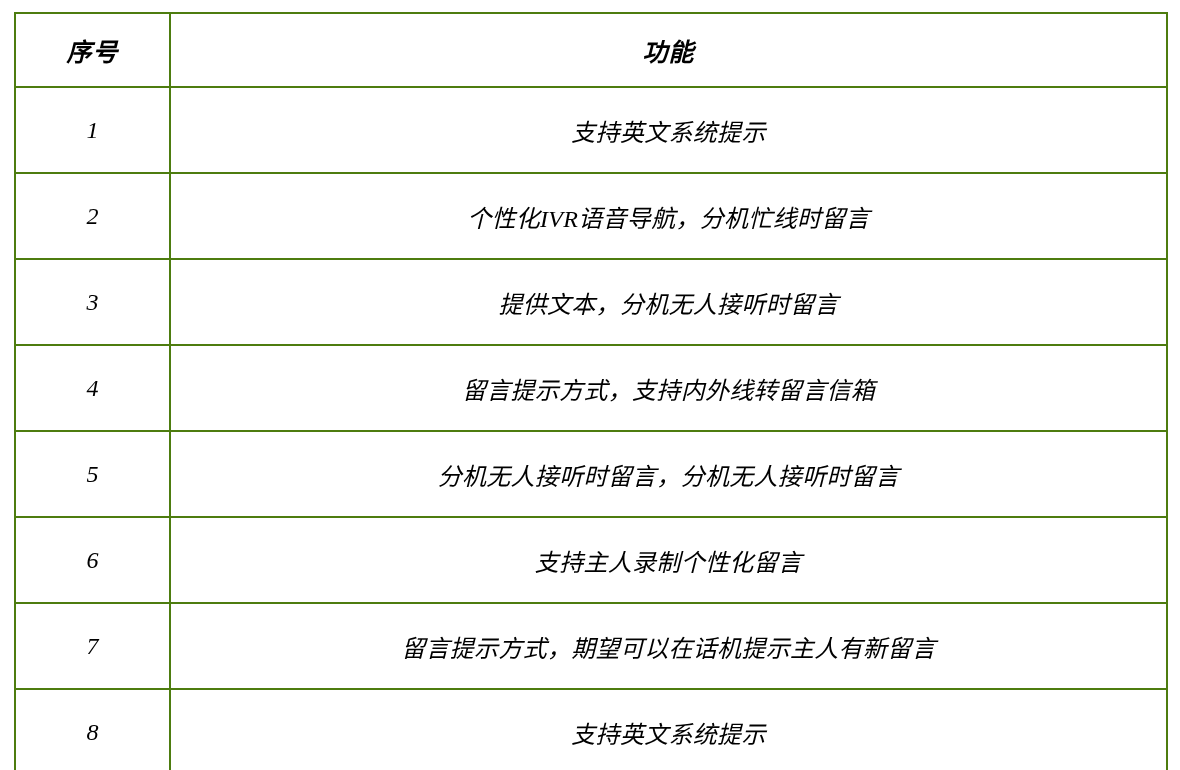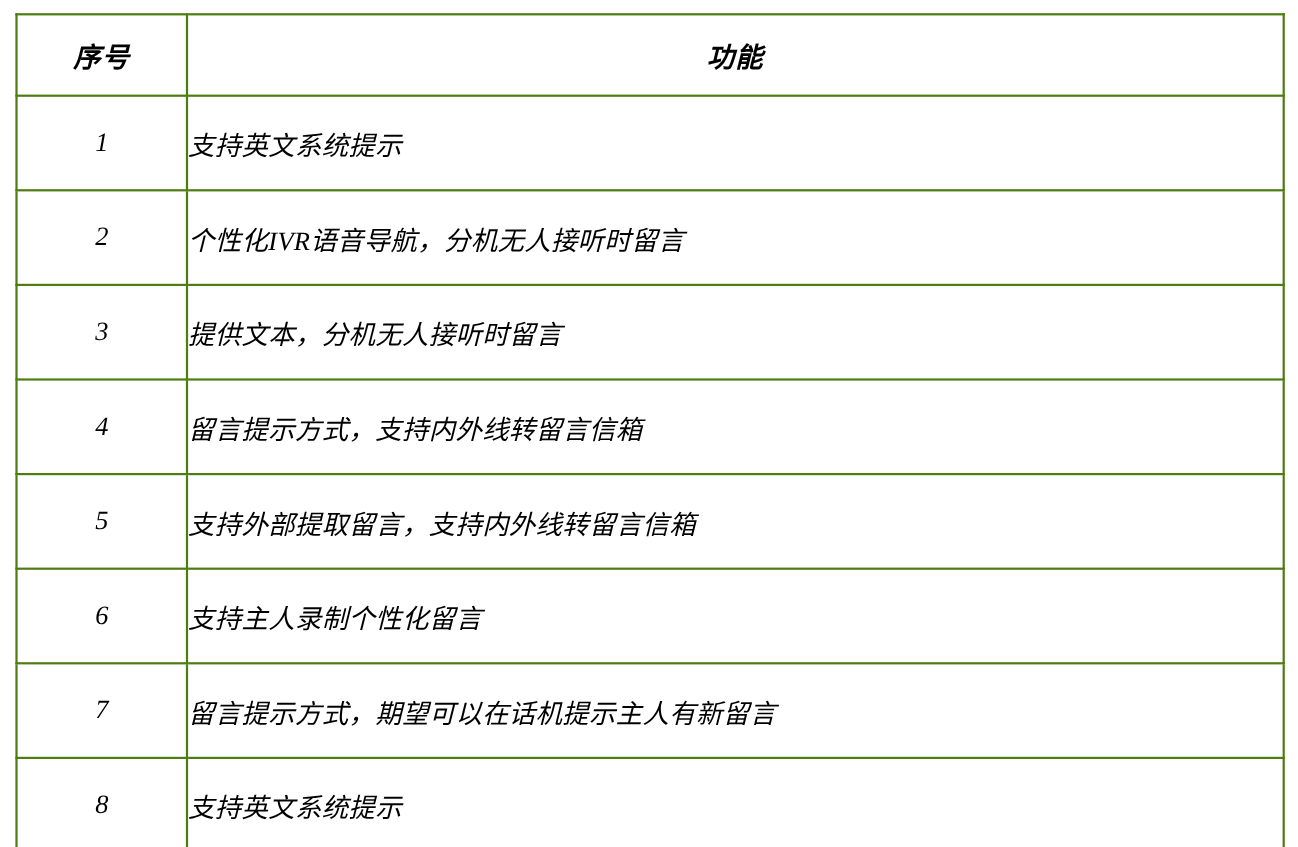--- a/index.html
+++ b/index.html
@@ -46,21 +46,21 @@
   table.feature-table tbody td {
     height: 84px;
     font-size: 24px;
     font-weight: normal;
   }
   td.cell-index {
     text-align: center;
     font-size: 23px;
   }
   td.cell-feature {
-    text-align: left;
+    text-align: center;
     padding-left: 16px;
     letter-spacing: 0.3px;
   }
 </style>
 </head>
 <body>
 
 <div class="page">
   <table class="feature-table">
     <colgroup>
@@ -73,33 +73,33 @@
         <th>功能</th>
       </tr>
     </thead>
     <tbody>
       <tr>
         <td class="cell-index">1</td>
         <td class="cell-feature">支持英文系统提示</td>
       </tr>
       <tr>
         <td class="cell-index">2</td>
-        <td class="cell-feature">个性化IVR语音导航，分机无人接听时留言</td>
+        <td class="cell-feature">个性化IVR语音导航，分机忙线时留言</td>
       </tr>
       <tr>
         <td class="cell-index">3</td>
         <td class="cell-feature">提供文本，分机无人接听时留言</td>
       </tr>
       <tr>
         <td class="cell-index">4</td>
         <td class="cell-feature">留言提示方式，支持内外线转留言信箱</td>
       </tr>
       <tr>
         <td class="cell-index">5</td>
-        <td class="cell-feature">支持外部提取留言，支持内外线转留言信箱</td>
+        <td class="cell-feature">分机无人接听时留言，分机无人接听时留言</td>
       </tr>
       <tr>
         <td class="cell-index">6</td>
         <td class="cell-feature">支持主人录制个性化留言</td>
       </tr>
       <tr>
         <td class="cell-index">7</td>
         <td class="cell-feature">留言提示方式，期望可以在话机提示主人有新留言</td>
       </tr>
       <tr>

